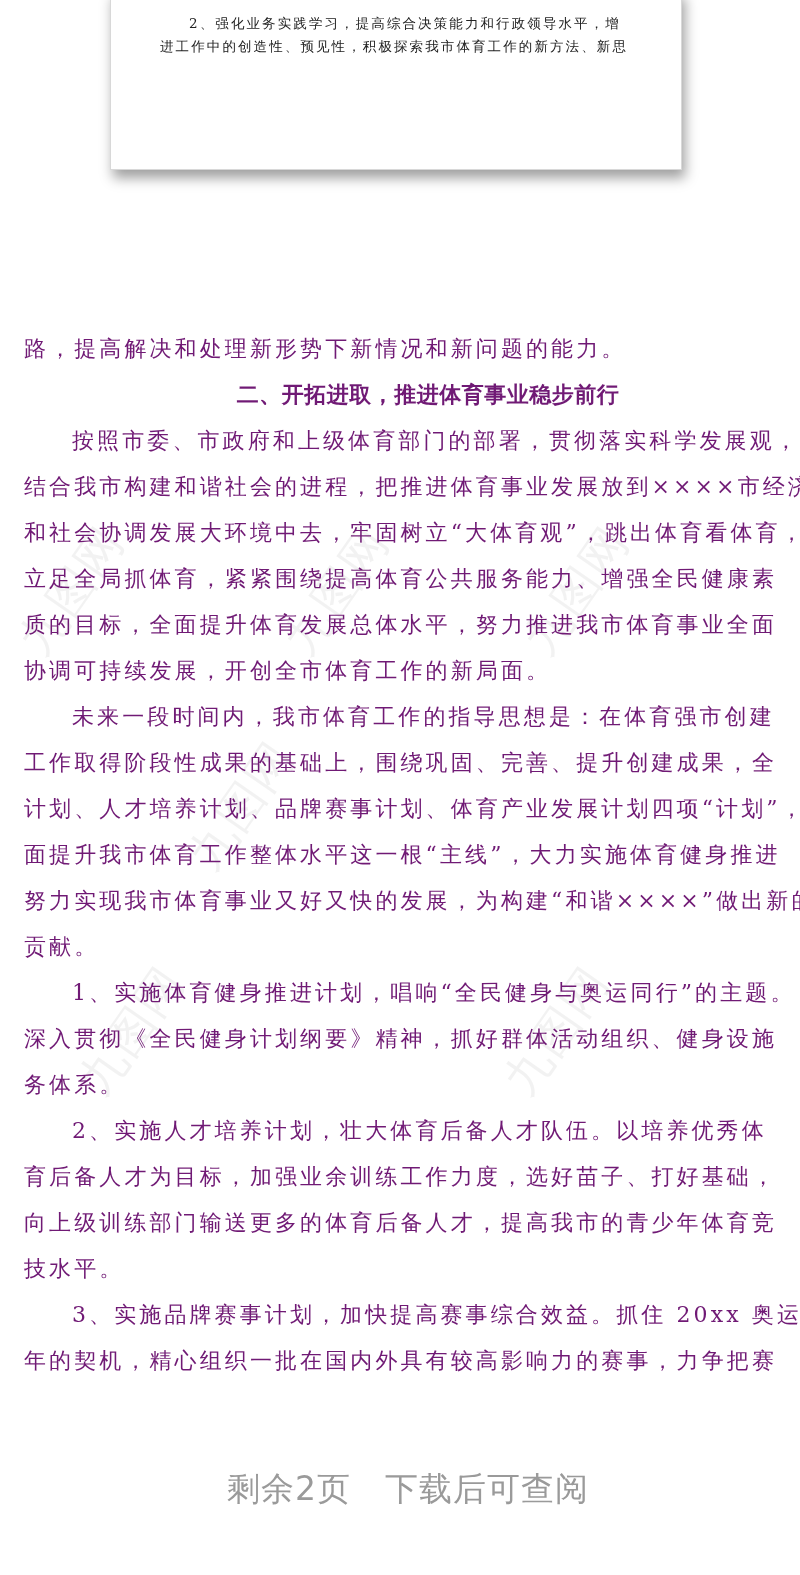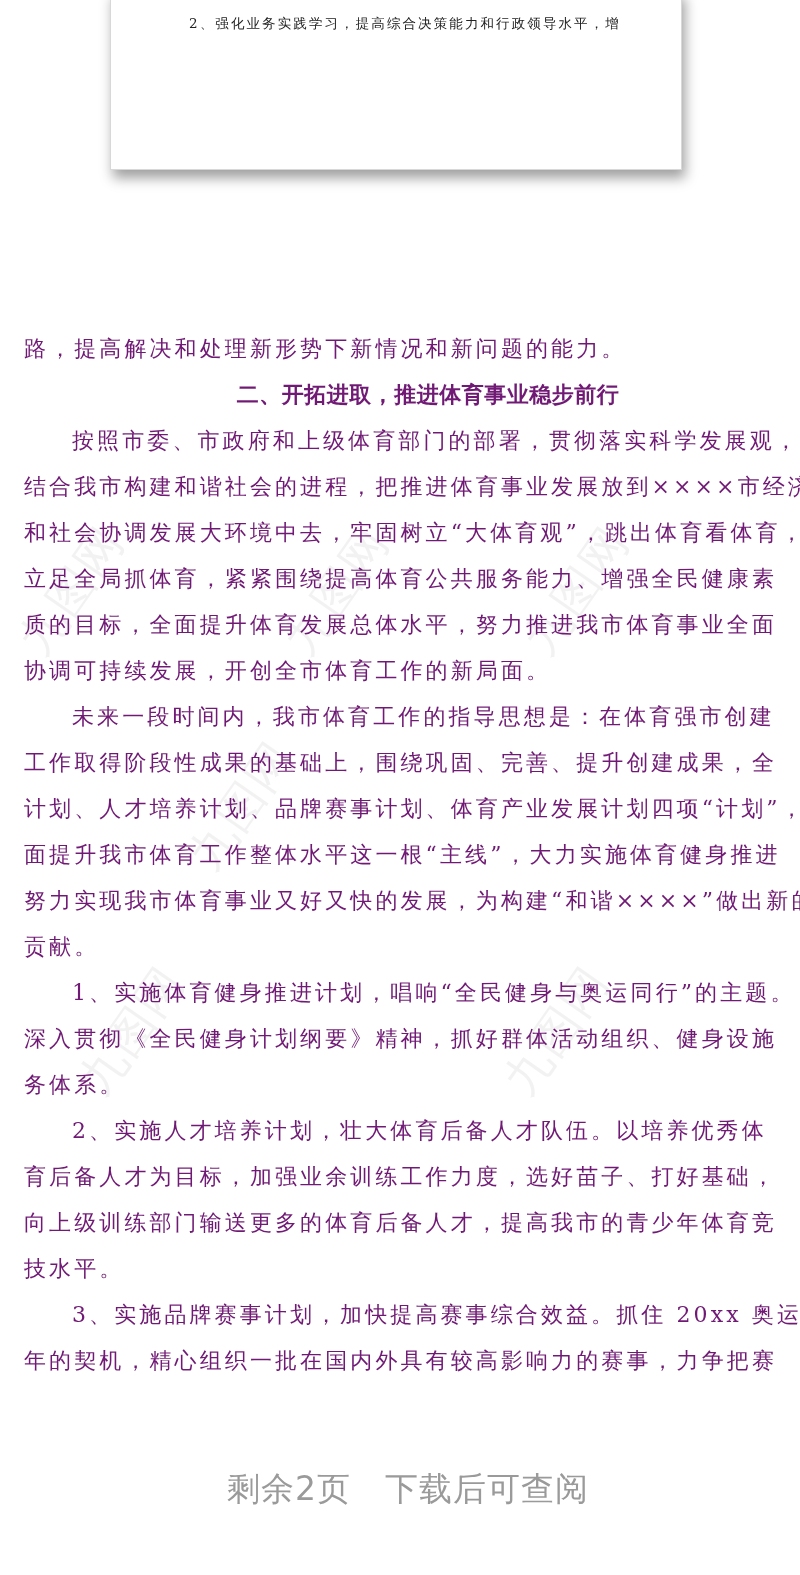--- a/index.html
+++ b/index.html
@@ -89,20 +89,21 @@
       margin-left: 8px;
     }
     .footer-prompt span { display: inline-block; }
     .footer-prompt .gap { width: 34px; }
   </style>
 </head>
 <body>
 
 <div class="page-card">
   <div class="card-line l1">2、强化业务实践学习，提高综合决策能力和行政领导水平，增</div>
+  <div class="card-line l2">进工作中的创造性、预见性，积极探索我市体育工作的新方法、新思</div>
 </div>
 
 <div class="watermark" style="left:0px; top:560px;">九图网</div>
 <div class="watermark" style="left:265px; top:560px;">九图网</div>
 <div class="watermark" style="left:505px; top:560px;">九图网</div>
 <div class="watermark" style="left:170px; top:775px;">九图网</div>
 <div class="watermark" style="left:60px; top:1000px;">九图网</div>
 <div class="watermark" style="left:485px; top:1000px;">九图网</div>
 
 <div class="body-text">

